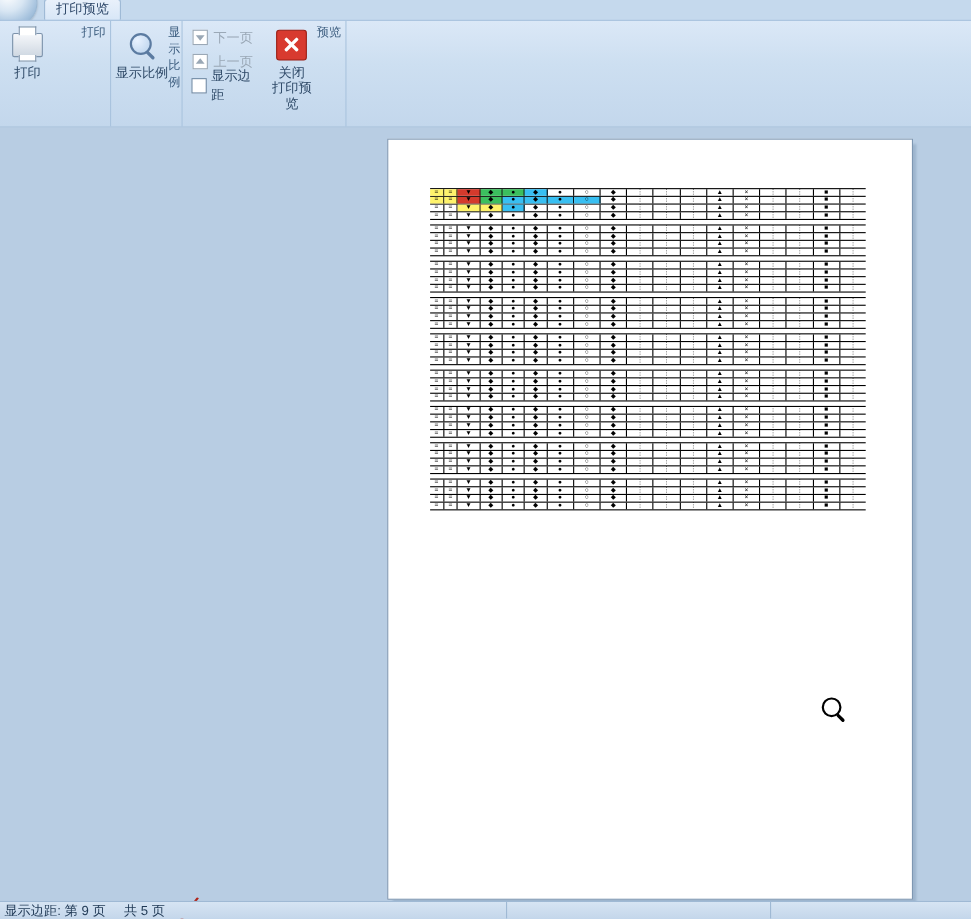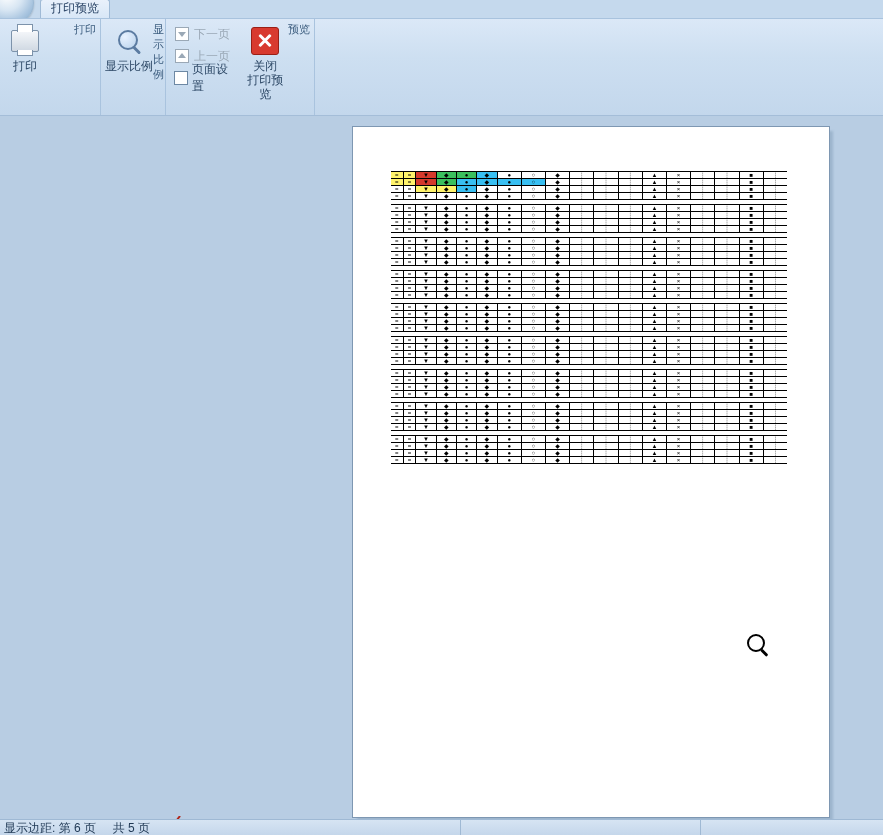--- a/index.html
+++ b/index.html
@@ -321,21 +321,21 @@
               <div class="page-arrow up">
                 <div class="pg"></div>
               </div>
             </div>
           <span>上一页</span>
         </div>
         <div class="mini-row">
           <div class="mini-icon">
               <div class="chk"></div>
             </div>
-          <span>页面设置</span>
+          <span>显示边距</span>
         </div>
       </div>
       <div class="big-btn" style="width:52px">
         <div class="icon-box">
             <div class="close-x"></div>
           </div>
         <div class="lbl">
           <span>关闭</span><br>
           <span>打印预览</span>
         </div>
@@ -2404,18 +2404,18 @@
       <marker id="ah" markerWidth="10" markerHeight="10" refX="2" refY="5" orient="auto">
         <path d="M0,0 L10,5 L0,10 Z" fill="#b02418"></path>
       </marker>
     </defs>
     <line x1="100" y1="0" x2="12" y2="115" stroke="#b02418" stroke-width="2" marker-end="url(#ah)"></line>
   </svg>
 </div>
 
 <div class="status-bar">
   <span>显示边距:</span>
-  <span>第 6 页</span>
+  <span>第 9 页</span>
   <span class="sep"></span>
   <span>共 5 页</span>
   <div class="slot-sep" style="left:460px"></div>
   <div class="slot-sep" style="left:700px"></div>
 </div>
 
 </body></html>

